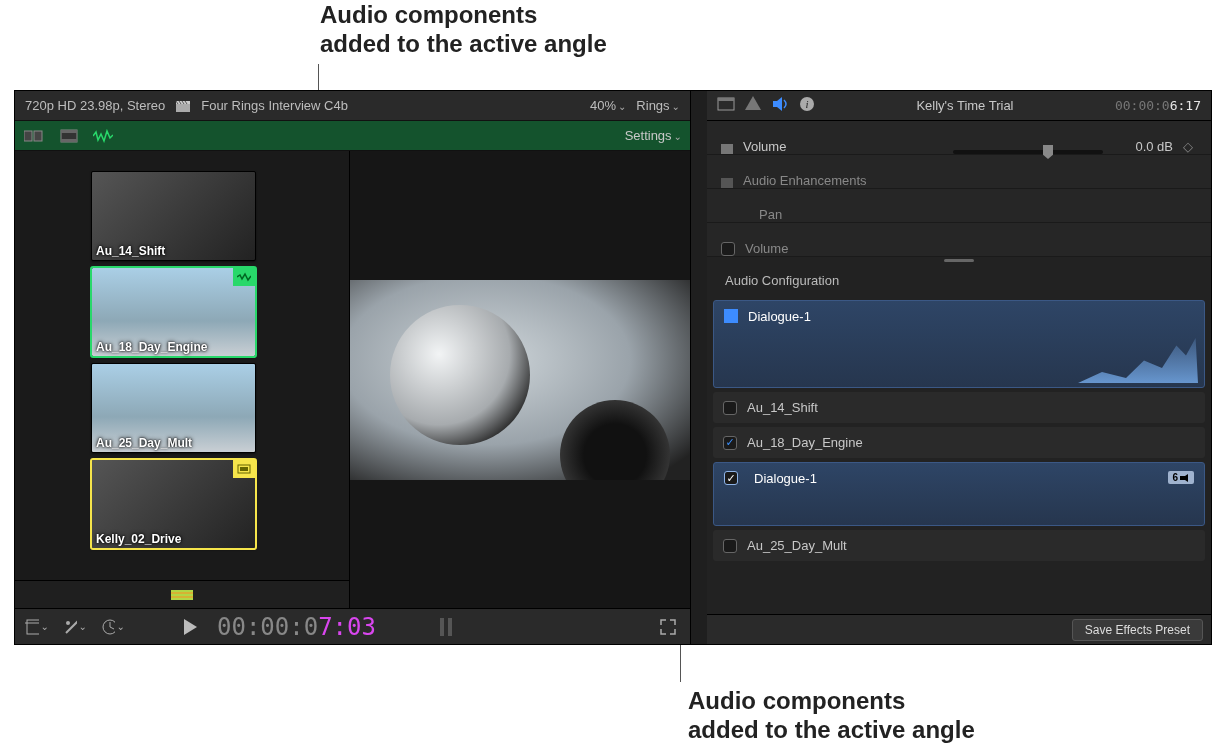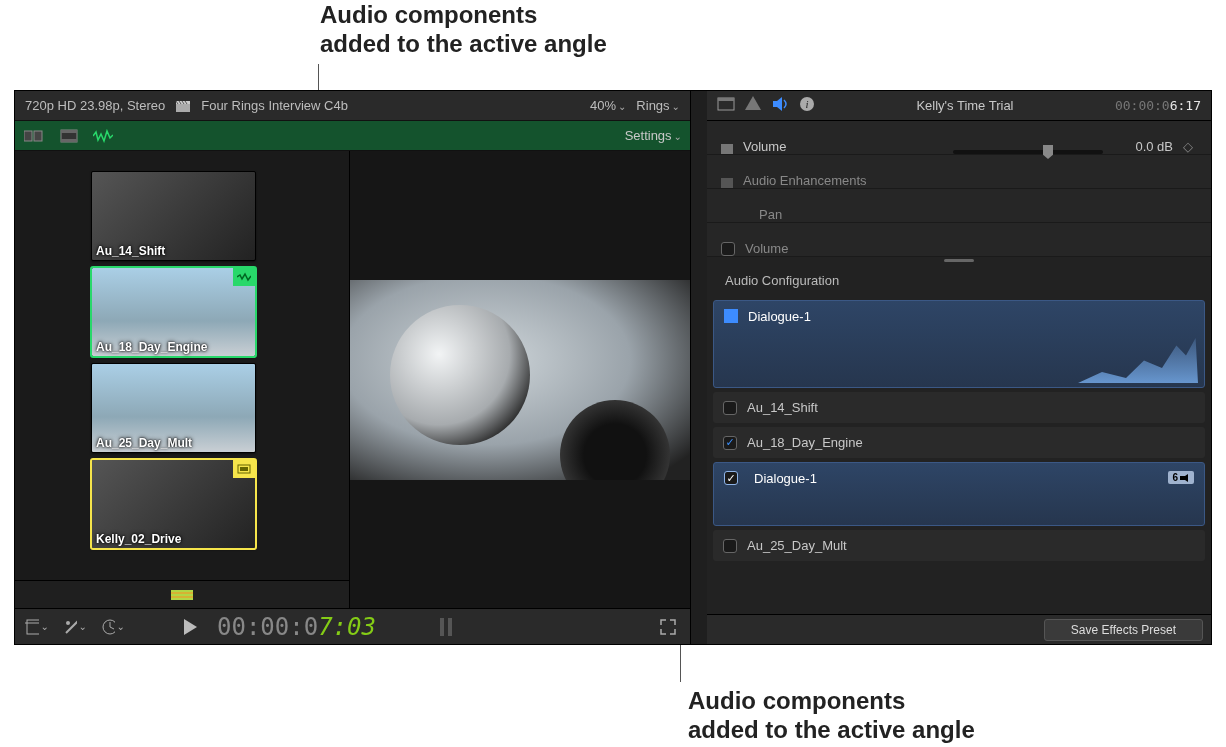--- a/index.html
+++ b/index.html
@@ -159,21 +159,21 @@
     align-items:center;
     padding: 0 10px;
     gap: 14px;
   }
   .transport .spacer { flex:1; }
   .tc-big {
     font-family: "Menlo", monospace;
     font-size: 24px;
     color:#888;
   }
-  .tc-big .active { color:#84cc16;font-style:italic; }
+  .tc-big .active { color:#d946ef; }
   .tool-icon { width:24px; height:20px; display:flex; align-items:center; justify-content:center; }
 
   
   .right {
     width: 516px;
     background:#222;
     display:flex; flex-direction:column;
   }
   .insp-head {
     height: 30px;
@@ -268,21 +268,21 @@
     display:flex; align-items:center; gap:2px;
   }
   .insp-foot {
     height:30px; background:#2a2a2a;
     display:flex; align-items:center; justify-content:flex-end;
     padding:0 8px;
     border-top:1px solid #000;
   }
   .btn {
     background:#3a3a3a; border:1px solid #555; color:#ddd;
-    padding: 3px 26px; font-size:12px; border-radius:3px;
+    padding: 3px 12px; font-size:12px; border-radius:3px;
     cursor:pointer;
   }
   .icon-svg { display:block; }
   .muted { color:#888; }
 </style>
 </head>
 <body>
 
 <div class="callout top"><span style="white-space:pre-line">Audio components
 added to the active angle</span></div>

